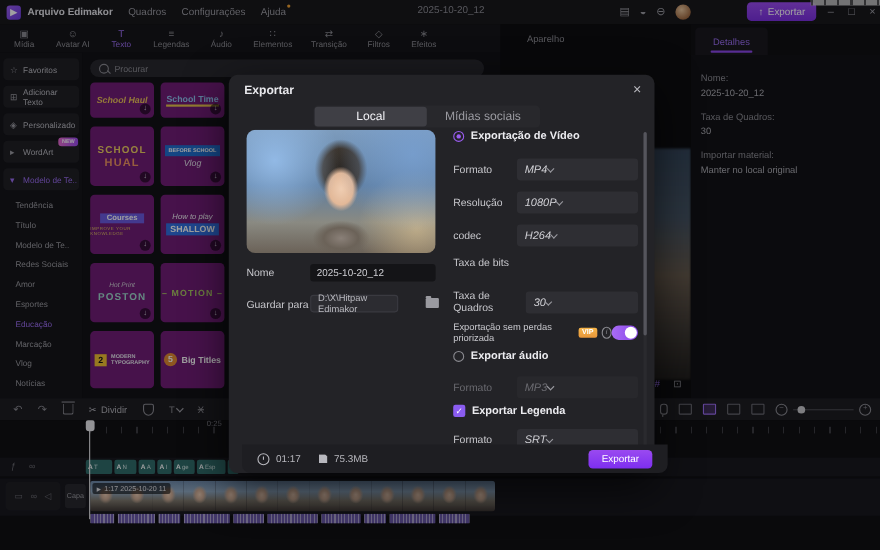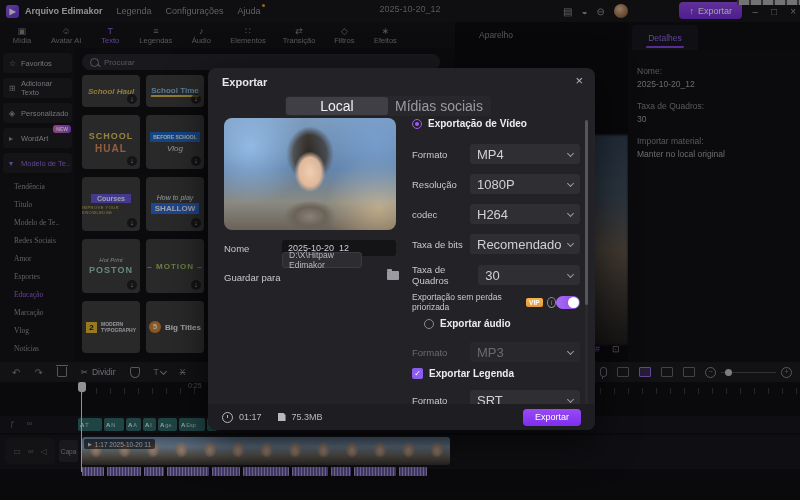--- a/index.html
+++ b/index.html
@@ -30,33 +30,33 @@
 
   
   .sidebar{position:absolute;left:0;top:48px;width:75px;height:314px;background:#121215;overflow:hidden;}
   .side-top{margin:5px 3px 0 3px;height:20px;border-radius:4px;background:#1d1d21;display:flex;align-items:center;gap:4px;
         padding-left:6px;font-size:7.5px;color:#b8b8be;position:relative;}
   .side-top .g{font-size:8px;color:#9a9aa0;width:8px;}
   .side-top.active{color:#9a6cf0;}
   .side-top.active .g{color:#9a6cf0;}
   .badge-new{position:absolute;right:1px;top:-3px;background:linear-gradient(90deg,#e86ad0,#9a4af0);color:#fff;
         font-size:5px;padding:1px 3px;border-radius:3px;font-weight:bold;}
-  .side-sub{margin-left:14px;margin-top:9px;font-size:7.5px;color:#9a9aa0;font-family:Liberation Serif, serif;}
+  .side-sub{margin-left:14px;margin-top:9px;font-size:7.5px;color:#9a9aa0;}
   .side-sub.active{color:#9a6cf0;}
 
   
   .templates{position:absolute;left:75px;top:48px;width:380px;height:314px;background:#0f0f12;overflow:hidden;}
   .search{position:absolute;left:7px;top:6px;width:358px;height:16px;border-radius:8px;background:#26262b;
         display:flex;align-items:center;gap:5px;padding-left:8px;box-sizing:border-box;}
   .search-glass{width:7px;height:7px;border:1px solid #8a8a90;border-radius:50%;position:relative;}
   .search-glass:after{content:"";position:absolute;left:6px;top:6px;width:4px;height:1px;background:#8a8a90;transform:rotate(45deg);}
   .search-ph{font-size:8px;color:#8a8a90;}
   .grid{position:absolute;left:7px;top:27px;display:flex;flex-direction:column;gap:8px;}
   .trow{display:flex;gap:6px;}
-  .card{width:58px;border-radius:4px;background:#404040;position:relative;display:flex;flex-direction:column;
+  .card{width:58px;border-radius:4px;background:#701a75;position:relative;display:flex;flex-direction:column;
         align-items:center;justify-content:center;gap:2px;overflow:hidden;}
   .h32 .card{height:32px;} .h54 .card{height:54px;} .h52 .card{height:52px;}
   .dl{position:absolute;right:3px;bottom:3px;width:10px;height:10px;border-radius:50%;background:rgba(0,0,0,.55);
       color:#cfcfd4;font-size:7px;line-height:10px;text-align:center;}
   .t-haul{font-size:8px;font-style:italic;font-weight:bold;color:#ecc258;}
   .t-time{font-size:8px;color:#8fc3ef;border-bottom:2px solid #e8c34a;font-weight:bold;}
   .t-school{font-size:9px;font-weight:bold;color:#f0d060;letter-spacing:1px;}
   .t-hual{font-size:10px;font-weight:bold;color:#ef9360;letter-spacing:1px;}
   .t-bsv1{font-size:5px;background:#1e6fd0;color:#fff;padding:2px 3px;font-weight:bold;}
   .t-bsv2{font-size:8px;font-style:italic;color:#e8e8ee;}
@@ -141,21 +141,21 @@
   .schip{height:9px;border-radius:1px;background:#6a58a8;
       background-image:repeating-linear-gradient(90deg,rgba(255,255,255,.45) 0 1px,transparent 1px 3px);}
 
   
   .overlay{position:absolute;left:0;top:0;width:800px;height:500px;background:rgba(5,5,8,.38);z-index:40;}
   .dialog{position:absolute;left:208px;top:68px;width:387px;height:362px;background:#232327;border-radius:8px;
       box-shadow:0 12px 40px rgba(0,0,0,.65);z-index:50;font-size:10px;}
   .dlg-title{position:absolute;left:14px;top:8px;font-size:11px;font-weight:bold;color:#e8e8ec;}
   .dlg-close{position:absolute;right:12px;top:5px;font-size:13px;color:#b8b8be;}
   .dlg-tabs{position:absolute;left:77px;top:28px;width:206px;height:20px;background:#28282c;border-radius:4px;display:flex;padding:1px;box-sizing:border-box;}
-  .dlg-tab{flex:1;display:flex;align-items:center;justify-content:center;font-size:14px;color:#9a9aa0;border-radius:3px;}
+  .dlg-tab{flex:1;display:flex;align-items:center;justify-content:center;font-size:11px;color:#9a9aa0;border-radius:3px;}
   .dlg-tab.active{background:#3f3f45;color:#f0f0f4;}
   .dlg-preview{position:absolute;left:16px;top:50px;width:172px;height:112px;border-radius:8px;overflow:hidden;
       background:
         radial-gradient(circle at 15% 25%,rgba(150,190,235,.9),transparent 35%),
         radial-gradient(circle at 88% 20%,rgba(120,160,210,.8),transparent 40%),
         radial-gradient(circle at 90% 80%,rgba(235,205,150,.55),transparent 30%),
         radial-gradient(ellipse 26px 16px at 50% 88%,#8a8078 0%,#6b6258 60%,transparent 100%),
         radial-gradient(ellipse 20px 26px at 50% 48%,#efcdb2 0%,#e2b898 55%,transparent 78%),
         radial-gradient(ellipse 30px 34px at 50% 32%,#2a2520 0%,#3a322a 55%,transparent 80%),
         linear-gradient(180deg,#7d9cbd 0%,#5d7da0 45%,#8a8a82 75%,#6b6258 100%);}
@@ -163,50 +163,50 @@
   .lbl{font-size:9.5px;color:#c8c8cd;}
   .lbl.dim,.dd.dim{color:#6a6a70;}
   .input-dark{background:#141417;border-radius:3px;height:16px;display:flex;align-items:center;padding:0 6px;font-size:9px;color:#cfcfd4;}
   .input-line{background:#2c2c31;border:1px solid #3a3a40;border-radius:3px;height:16px;display:flex;align-items:center;padding:0 6px;font-size:8.5px;color:#b9b9bf;}
   .folder{width:12px;height:9px;background:#9a9aa0;border-radius:1px;position:relative;margin-left:7px;}
   .folder:before{content:"";position:absolute;left:0;top:-2px;width:5px;height:2px;background:#9a9aa0;border-radius:1px 1px 0 0;}
   .sec-title{font-size:10px;font-weight:bold;color:#ececf0;}
   .radio{width:10px;height:10px;border-radius:50%;border:1px solid #9a5cf0;position:relative;box-sizing:border-box;}
   .radio.sel:after{content:"";position:absolute;left:2px;top:2px;width:4px;height:4px;border-radius:50%;background:#9a5cf0;}
   .radio.unsel{border-color:#8a8a90;}
-  .dd{width:110px;height:20px;background:#2e2e33;border-radius:3px;display:flex;align-items:center;justify-content:space-between;
-      padding:0 7px;box-sizing:border-box;font-size:13px;color:#d0d0d5;}
+  .dd{width:110px;height:20px;background:#2e2e33;border-radius:3px;display:flex;align-items:center;justify-content:flex-start;
+      padding:0 7px;box-sizing:border-box;font-size:10px;color:#d0d0d5;font-style:italic;}
   .dd.dim{background:#28282c;}
   .caret{width:4px;height:4px;border-right:1px solid #9a9aa0;border-bottom:1px solid #9a9aa0;transform:rotate(45deg);margin-top:-2px;}
   .vip{background:linear-gradient(180deg,#f5b54a,#e8973a);color:#fff;font-size:6.5px;font-weight:bold;
       padding:1px 3px;border-radius:2px;margin-left:4px;}
   .info-i{width:9px;height:9px;border:1px solid #8a8a90;border-radius:50%;font-size:6.5px;color:#8a8a90;
       text-align:center;line-height:9px;margin-left:4px;font-style:italic;}
   .toggle{width:28px;height:13px;border-radius:7px;background:linear-gradient(90deg,#a86cf5,#8a46e8);position:relative;}
   .toggle:after{content:"";position:absolute;right:1px;top:1px;width:11px;height:11px;border-radius:50%;background:#fff;}
   .checkbox{width:11px;height:11px;border-radius:2px;background:#8a5cf0;color:#fff;font-size:8px;line-height:11px;text-align:center;}
   .scrollbar{position:absolute;left:377px;top:52px;width:3px;height:288px;background:#2a2a2e;border-radius:2px;}
   .scrollthumb{position:absolute;left:377px;top:52px;width:3px;height:185px;background:#55555c;border-radius:2px;}
-  .dlg-footer{position:absolute;left:0;top:336px;width:387px;height:26px;background:#1e1e22;border-radius:0 0 8px 8px;
+  .dlg-footer{position:absolute;left:12px;top:336px;width:387px;height:26px;background:#1e1e22;border-radius:0 0 8px 8px;
       display:flex;align-items:center;padding:0 14px;box-sizing:border-box;gap:6px;font-size:9px;color:#b8b8be;}
   .clock{width:9px;height:9px;border:1px solid #b8b8be;border-radius:50%;position:relative;}
   .clock:after{content:"";position:absolute;left:4px;top:2px;width:1px;height:3px;background:#b8b8be;}
   .disk{width:8px;height:8px;background:#b8b8be;clip-path:polygon(0 0,75% 0,100% 25%,100% 100%,0 100%);margin-left:10px;}
   .btn-export{margin-left:auto;height:17px;padding:0 12px;border-radius:4px;background:linear-gradient(180deg,#9a4af0,#7d2ef0);
       color:#fff;font-size:9px;display:flex;align-items:center;}
 </style>
 </head>
 <body>
 
 <div class="app">
 
   <div class="titlebar">
     <div class="logo">▶</div>
     <div class="appname">Arquivo Edimakor</div>
-    <div class="menu"><span>Legenda</span></div>
+    <div class="menu"><span>Quadros</span></div>
     <div class="menu"><span>Configurações</span></div>
     <div class="menu"><span>Ajuda</span><span class="dot"></span></div>
   </div>
   <div class="proj-title">2025-10-20_12</div>
   <div class="tb-icons">
     <span>▤</span>
     <span>◒</span>
     <span>⊖</span>
     <span class="avatar"></span>
   </div>
@@ -518,21 +518,21 @@
     <div class="dlg-row" style="left:16px;top:175px;">
         <span class="lbl">Nome</span>
       </div>
     <div class="dlg-row input-dark" style="left:74px;top:172px;width:114px;box-sizing:border-box;">
         <span>2025-10-20_12</span>
       </div>
 
     <div class="dlg-row" style="left:16px;top:204px;">
         <span class="lbl">Guardar para</span>
       </div>
-    <div class="dlg-row input-line" style="left:74px;top:184px;width:80px;box-sizing:border-box;">
+    <div class="dlg-row input-line" style="left:74px;top:200px;width:80px;box-sizing:border-box;">
         <span>D:\X\Hitpaw Edimakor</span>
       </div>
     <div class="dlg-row" style="left:172px;top:203px;">
         <span class="folder"></span>
       </div>
 
     <div class="dlg-row" style="left:204px;top:50px;gap:6px;">
       <span class="radio sel"></span>
       <span class="sec-title">Exportação de Vídeo</span>
     </div>
@@ -552,41 +552,37 @@
     </div>
     <div class="dlg-row" style="left:204px;top:136px;width:168px;justify-content:space-between;">
       <span class="lbl">codec</span>
       <span class="dd">
           <span>H264</span>
           <span class="caret"></span>
         </span>
     </div>
     <div class="dlg-row" style="left:204px;top:166px;width:168px;justify-content:space-between;">
       <span class="lbl">Taxa de bits</span>
-      <span class="dd">
-          <span>Recomendado</span>
-          <span class="caret"></span>
-        </span>
     </div>
     <div class="dlg-row" style="left:204px;top:196px;width:168px;justify-content:space-between;">
       <span class="lbl">Taxa de Quadros</span>
       <span class="dd">
           <span>30</span>
           <span class="caret"></span>
         </span>
     </div>
 
     <div class="dlg-row" style="left:204px;top:224px;width:168px;">
       <span class="lbl" style="font-size:8.5px;">Exportação sem perdas priorizada</span>
       <span class="vip">VIP</span>
       <span class="info-i">i</span>
       <span class="toggle" style="margin-left:auto;"></span>
     </div>
 
-    <div class="dlg-row" style="left:216px;top:250px;gap:6px;">
+    <div class="dlg-row" style="left:204px;top:250px;gap:6px;">
       <span class="radio unsel"></span>
       <span class="sec-title">Exportar áudio</span>
     </div>
     <div class="dlg-row" style="left:204px;top:274px;width:168px;justify-content:space-between;">
       <span class="lbl dim">Formato</span>
       <span class="dd dim">
           <span>MP3</span>
           <span class="caret"></span>
         </span>
     </div>

